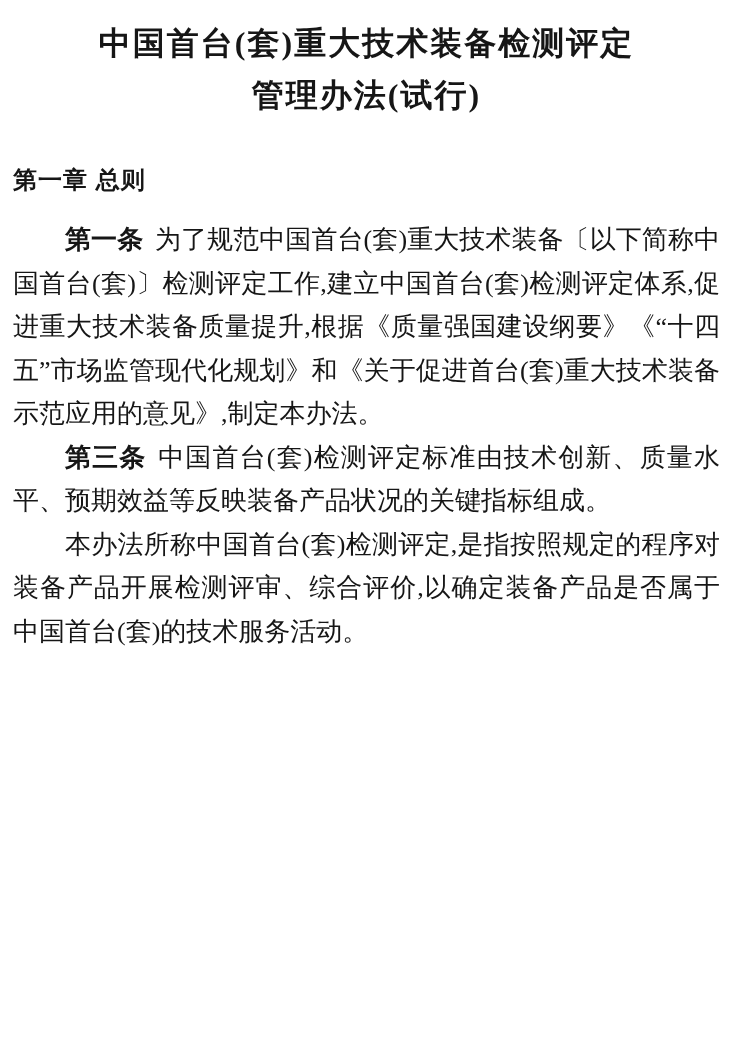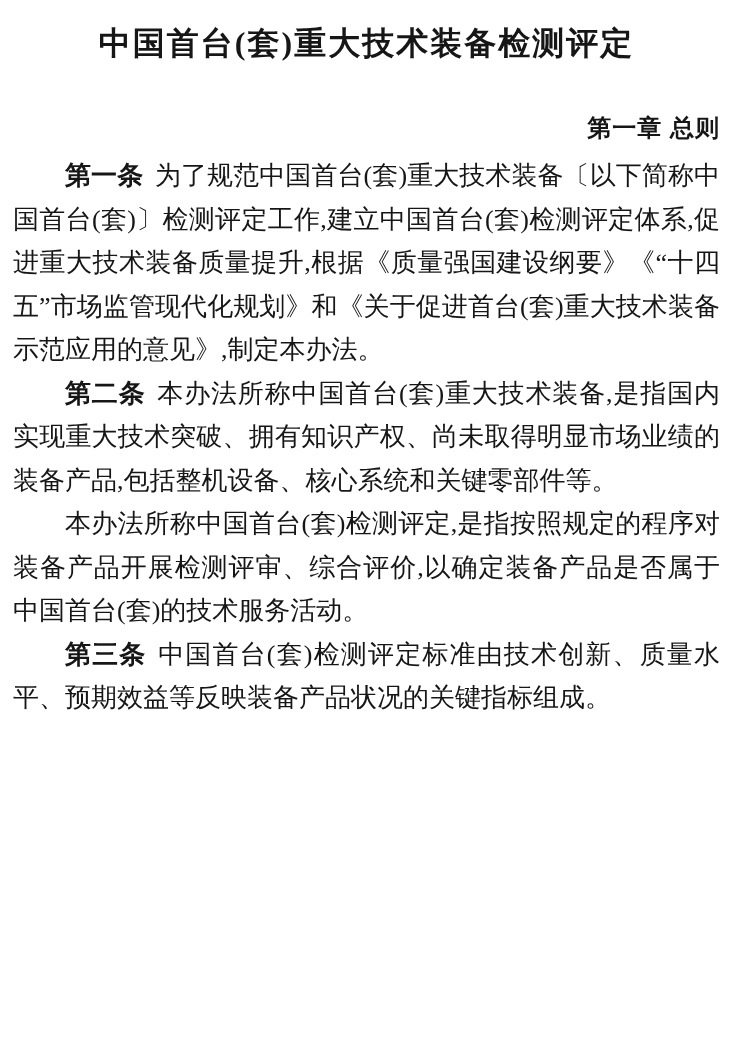--- a/index.html
+++ b/index.html
@@ -25,29 +25,29 @@
     font-size: 32px;
     line-height: 52px;
     font-weight: 700;
     letter-spacing: 2px;
   }
   .doc-title .title-line {
     display: block;
   }
   .chapter-heading {
     margin: 44px 0 0 0;
-    text-align: right;
+    text-align: left;
     font-size: 24px;
     line-height: 30px;
     font-weight: 700;
     letter-spacing: 1px;
     font-family: "Liberation Sans", "DejaVu Sans", sans-serif;
   }
   .doc-body {
-    margin-top: 11px;
+    margin-top: 23px;
     font-size: 26px;
     line-height: 43.5px;
     text-align: justify;
   }
   .para {
     margin: 0;
     text-indent: 2em;
   }
   .article-num {
     font-weight: 700;
@@ -55,31 +55,31 @@
     margin-right: 0.45em;
   }
 </style>
 </head>
 <body>
 
 <div class="page">
 
   <h1 class="doc-title">
     <span class="title-line">中国首台(套)重大技术装备检测评定</span>
+    <span class="title-line">管理办法(试行)</span>
   </h1>
 
   <h2 class="chapter-heading">第一章 总则</h2>
 
   <div class="doc-body">
 
     <p class="para"><span class="article-num">第一条</span><span>为了规范中国首台(套)重大技术装备〔以下简称中国首台(套)〕检测评定工作,建立中国首台(套)检测评定体系,促进重大技术装备质量提升,根据《质量强国建设纲要》《“十四五”市场监管现代化规划》和《关于促进首台(套)重大技术装备示范应用的意见》,制定本办法。</span></p>
 
-    <p class="para"><span class="article-num">第二条</span><span>本办法所称中国首台(套)重大技术装备,是指国内实现重大技术突破、拥有知识产权、尚未取得明显市场业绩的装备产品,包括整机设备、核心系统和关键零部件等。</span></p>
+
+    <p class="para"><span class="article-num">第三条</span><span>中国首台(套)检测评定标准由技术创新、质量水平、预期效益等反映装备产品状况的关键指标组成。</span></p>
 
     <p class="para"><span>本办法所称中国首台(套)检测评定,是指按照规定的程序对装备产品开展检测评审、综合评价,以确定装备产品是否属于中国首台(套)的技术服务活动。</span></p>
-
-    <p class="para"><span class="article-num">第三条</span><span>中国首台(套)检测评定标准由技术创新、质量水平、预期效益等反映装备产品状况的关键指标组成。</span></p>
 
 
 
   </div>
 
 </div>
 
 </body></html>

